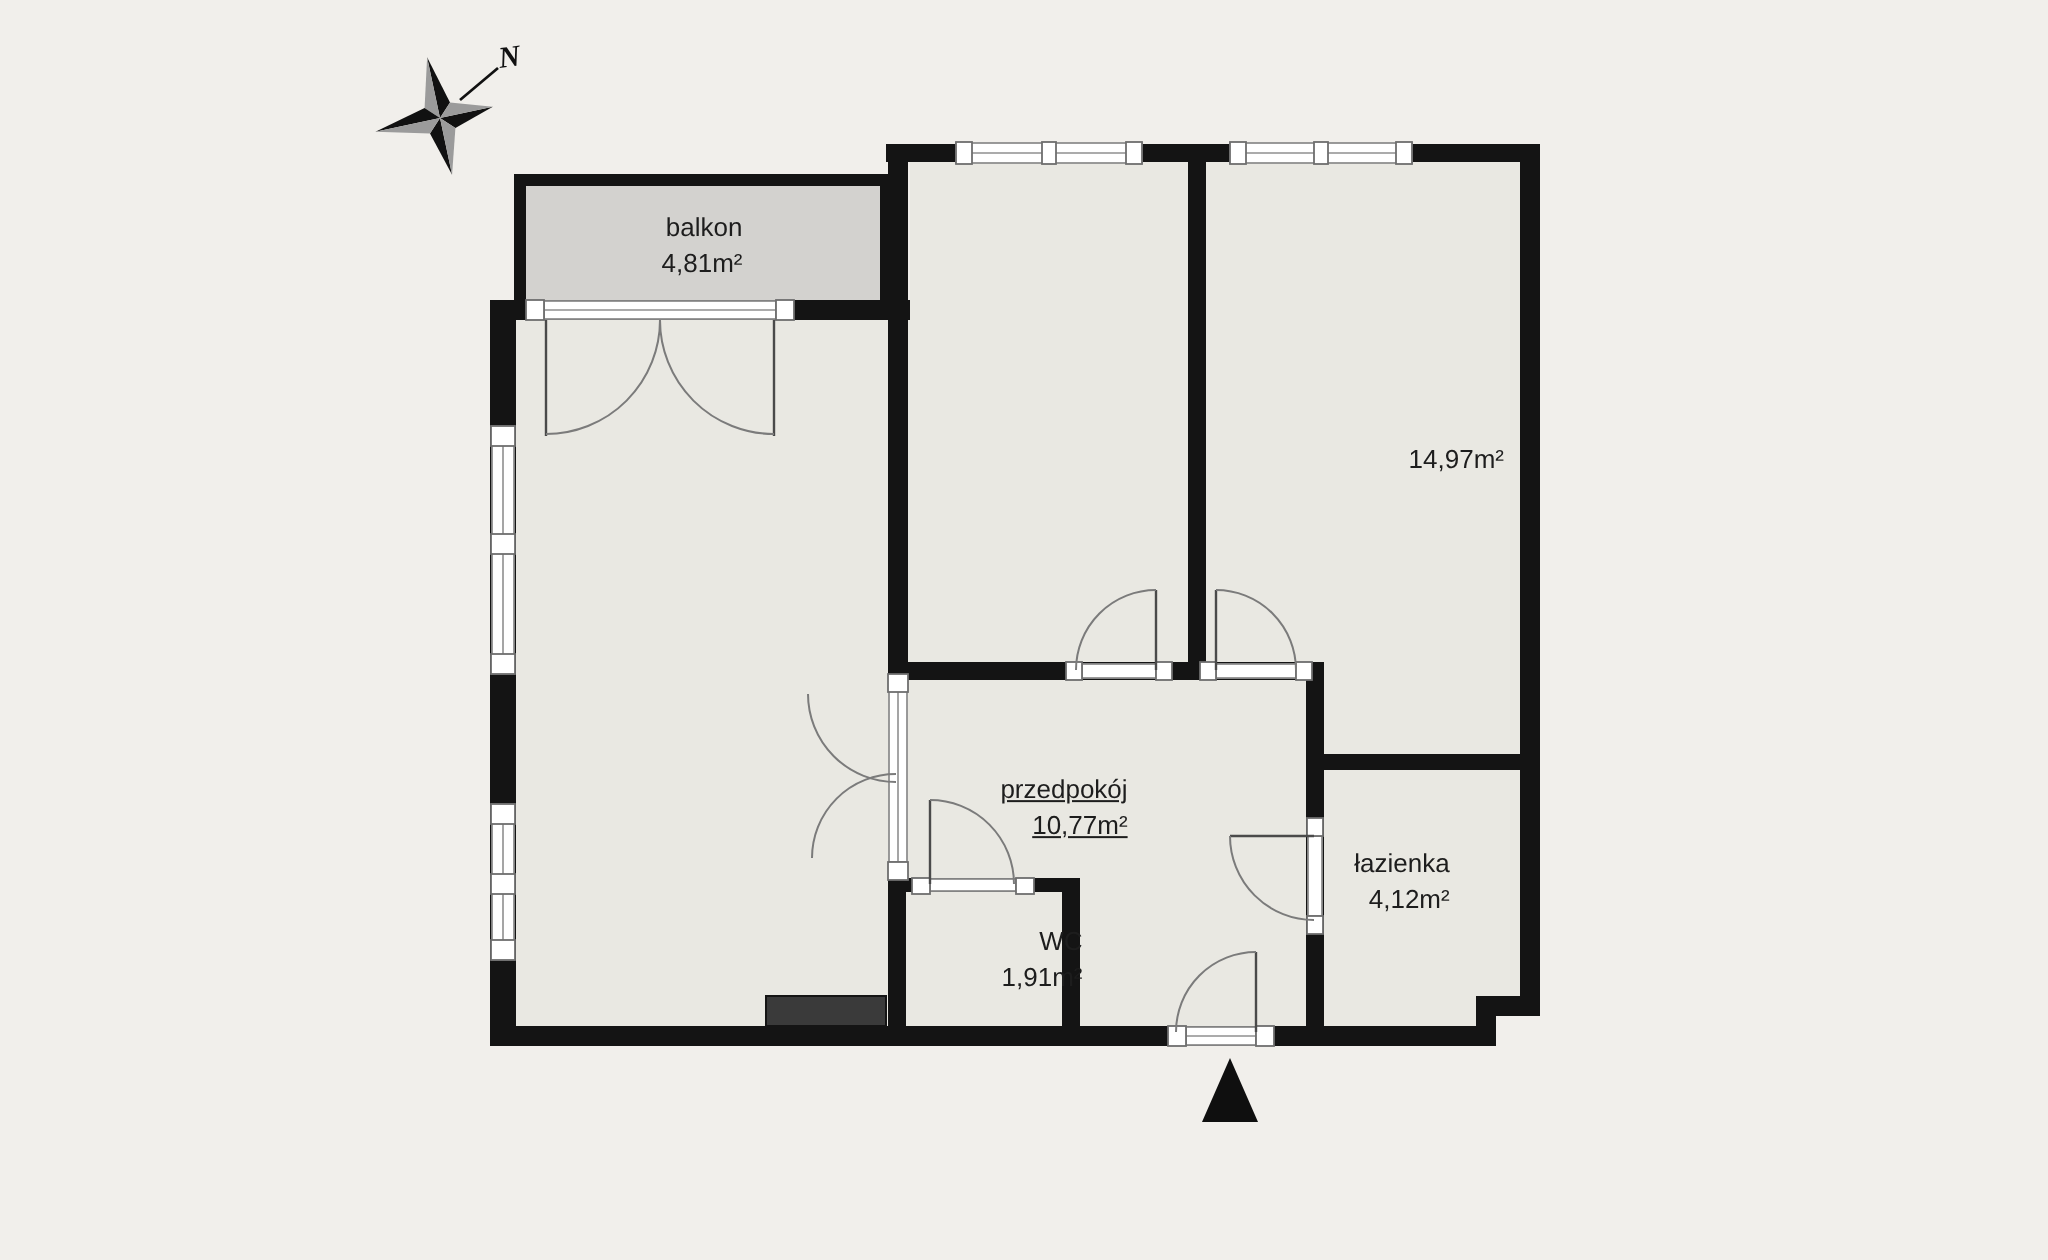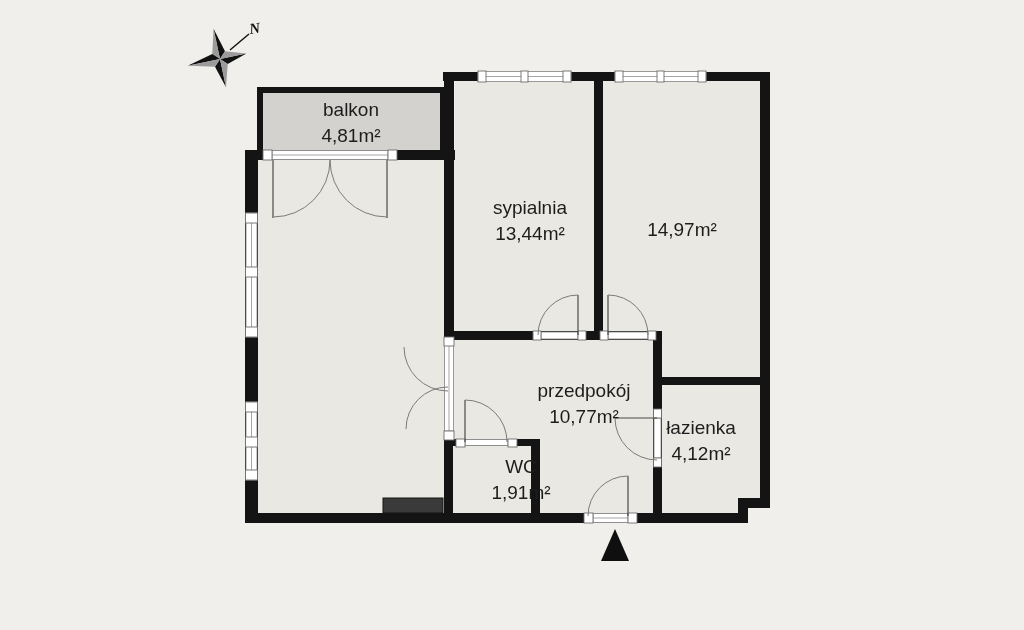--- a/index.html
+++ b/index.html
@@ -21,22 +21,22 @@
   .leaf{stroke:#4a4a4a;stroke-width:1.2;}
   .arc{fill:none;stroke:var(--door-arc,#7b7b7b);stroke-width:1;}
   .dark-block{fill:var(--dark-block,#3a3a3a);stroke:var(--wall,#141414);stroke-width:1;}
   .tri{fill:#0f0f0f;}
   .star-black{fill:#111111;}
   .star-gray{fill:var(--compass-gray,#9b9b9b);}
   .north{font:italic bold 15px "Liberation Serif",serif;fill:#111;}
 
   .room-label{
     position:absolute;transform:translate(-50%,-50%);
-    text-align:center;
-    font-size:19px;line-height:1.38;
+    text-align:right;
+    font-size:13px;line-height:1.38;
     color:var(--label-text,#1d1d1d);
     white-space:normal;
   }
   .room-label .nm,.room-label .ar{display:block;}
   .w-narrow{width:140px;}
   .disclaimer{
     position:absolute;left:100px;top:548px;width:600px;
     text-align:center;
     font-style:italic;font-size:12.5px;line-height:16px;
     color:var(--disclaimer-text,#9c9c9c);
@@ -180,31 +180,27 @@
       <line x1="230" y1="50" x2="249" y2="34" stroke="#111" stroke-width="1.4"></line>
       <text class="north" x="250" y="34" transform="rotate(-8 250 34)">N</text>
     </g>
   </svg>
 
   <div class="room-label" style="left:351px;top:123px;">
     <span class="nm">balkon</span>
     <span class="ar">4,81m²</span>
   </div>
 
-  <div class="room-label" style="left:530px;top:221px;">
-    <span class="nm">sypialnia</span>
-    <span class="ar">13,44m²</span>
-  </div>
 
   <div class="room-label w-narrow" style="left:682px;top:230px;">
     <span class="ar">14,97m²</span>
   </div>
 
 
-  <div class="room-label" style="left:584px;top:404px;">
+  <div class="room-label" style="left:532px;top:404px;text-decoration:underline;">
     <span class="nm">przedpokój</span>
     <span class="ar">10,77m²</span>
   </div>
 
   <div class="room-label" style="left:521px;top:480px;">
     <span class="nm">WC</span>
     <span class="ar">1,91m²</span>
   </div>
 
   <div class="room-label" style="left:701px;top:441px;">

